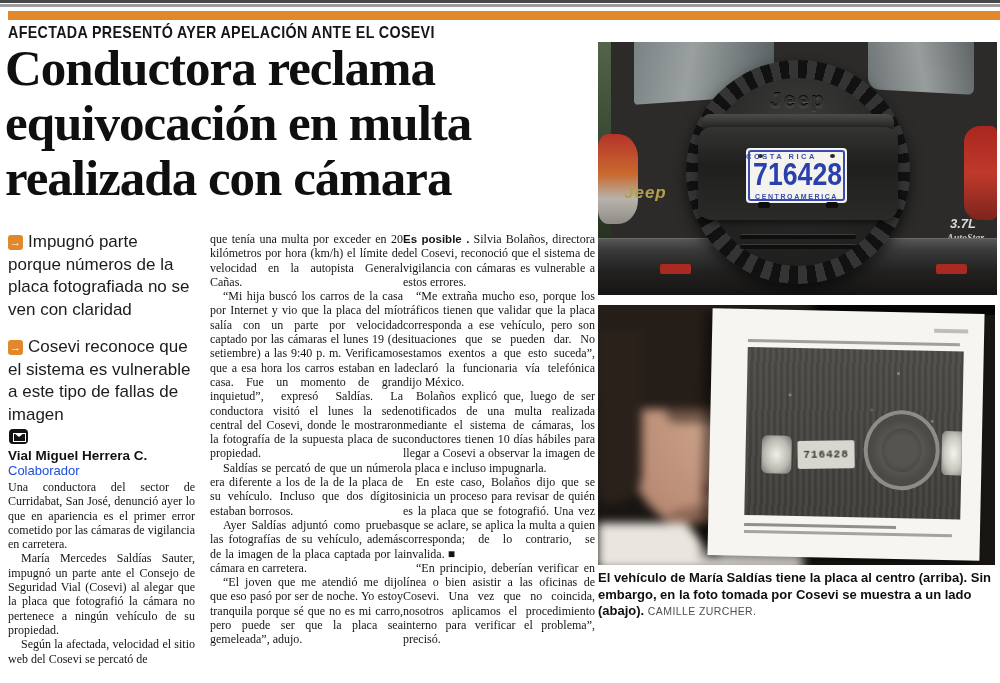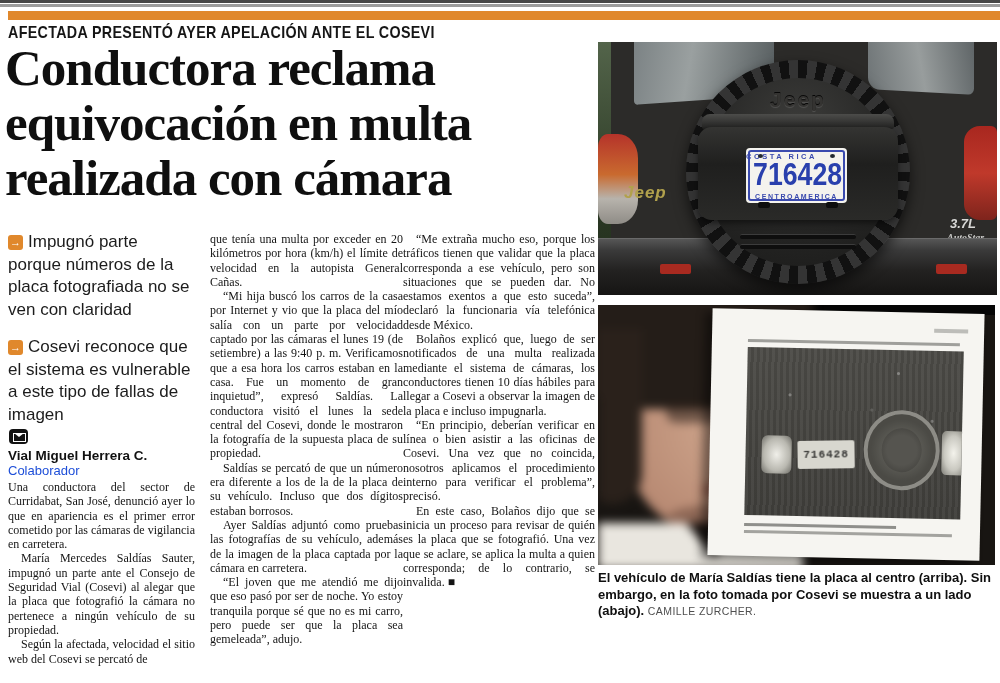--- a/index.html
+++ b/index.html
@@ -166,24 +166,25 @@
 
   <div class="abs col col2">
     <p>que tenía una multa por exceder en 20 kilómetros por hora (km/h) el límite de velocidad en la autopista General Cañas.</p>
     <p class="ind">“Mi hija buscó los carros de la casa por Internet y vio que la placa del mío salía con un parte por velocidad captado por las cámaras el lunes 19 (de setiembre) a las 9:40 p. m. Verificamos que a esa hora los carros estaban en la casa. Fue un momento de gran inquietud”, expresó Saldías. La conductora visitó el lunes la sede central del Cosevi, donde le mostraron la fotografía de la supuesta placa de su propiedad.</p>
     <p class="ind">Saldías se percató de que un número era diferente a los de la de la placa de su vehículo. Incluso que dos dígitos estaban borrosos.</p>
     <p class="ind">Ayer Saldías adjuntó como pruebas las fotografías de su vehículo, además de la imagen de la placa captada por la cámara en carretera.</p>
     <p class="ind">“El joven que me atendió me dijo que eso pasó por ser de noche. Yo estoy tranquila porque sé que no es mi carro, pero puede ser que la placa sea gemeleada”, adujo.</p>
   </div>
 
   <div class="abs col col3">
-    <p class="ind">“Me extraña mucho eso, porque los tráficos tienen que validar que la placa corresponda a ese vehículo, pero son situaciones que se pueden dar. No estamos exentos a que esto suceda”, declaró la funcionaria vía telefónica desde México.</p>
+    <p><span class="leadin">Es posible .</span> <span>Silvia Bolaños, directora del Cosevi, reconoció que el sistema de vigilancia con cámaras es vulnerable a estos errores.</span></p>
+    <p class="ind">“Me extraña mucho eso, porque los tráficos tienen que validar que la placa corresponda a ese vehículo, pero son situaciones que se pueden dar. No estamos exentos a que esto suceda”, declaró la funcionaria vía telefónica dijo México.</p>
     <p class="ind">Bolaños explicó que, luego de ser notificados de una multa realizada mediante el sistema de cámaras, los conductores tienen 10 días hábiles para llegar a Cosevi a observar la imagen de la placa e incluso impugnarla.</p>
+    <p class="ind">En este caso, Bolaños dijo que se inicia un proceso para revisar de quién es la placa que se fotografió. Una vez que se aclare, se aplica la multa a quien corresponda; de lo contrario, se invalida. ■</p>
     <p class="ind">“En principio, deberían verificar en línea o bien asistir a las oficinas de Cosevi. Una vez que no coincida, nosotros aplicamos el procedimiento interno para verificar el problema”, precisó.</p>
-    <p class="ind">En este caso, Bolaños dijo que se inicia un proceso para revisar de quién es la placa que se fotografió. Una vez que se aclare, se aplica la multa a quien corresponda; de lo contrario, se invalida. ■</p>
   </div>
 
   <div class="abs photo-top">
     <div class="abs foliage"></div>
     <div class="abs win-left"></div>
     <div class="abs win-right"></div>
     <div class="abs tail-left"></div>
     <div class="abs tail-right"></div>
     <div class="abs badge-gold">Jeep</div>
     <div class="abs badge-37">3.7L</div>

